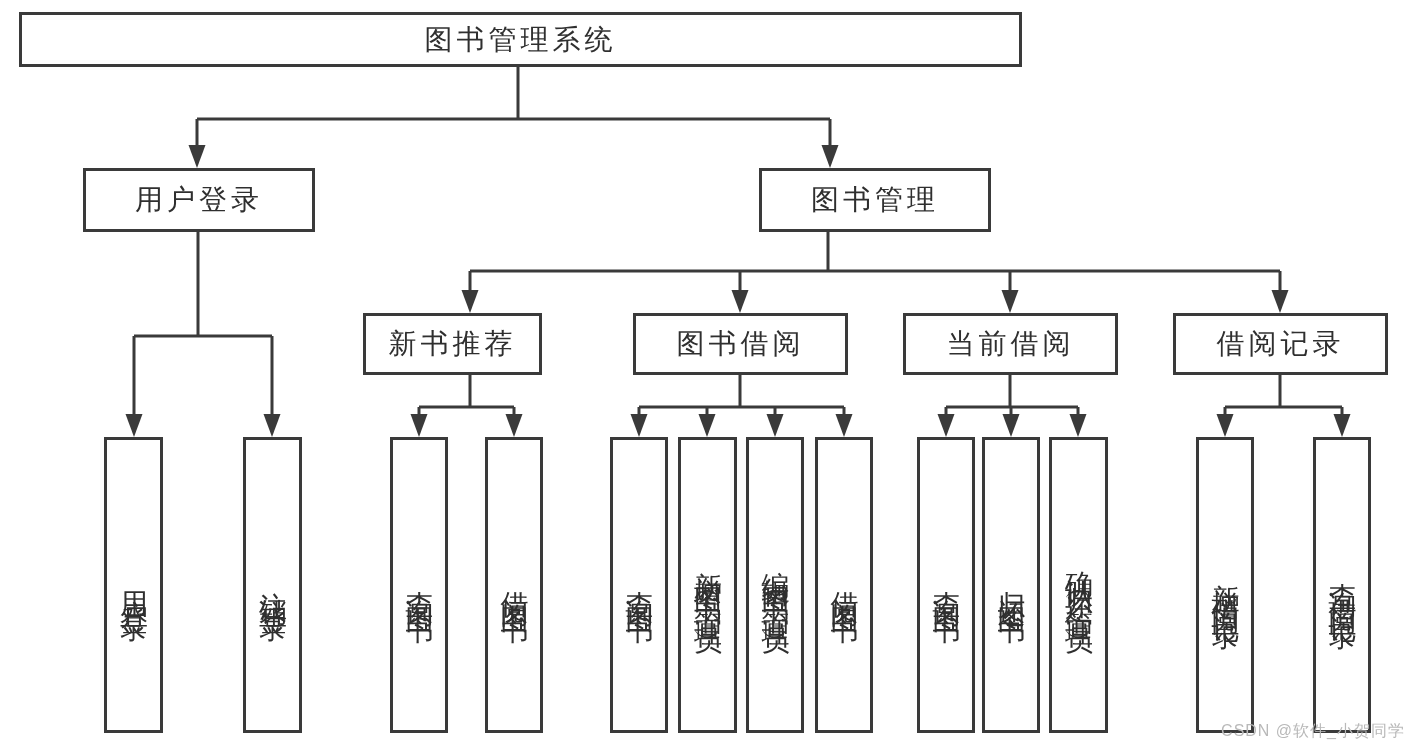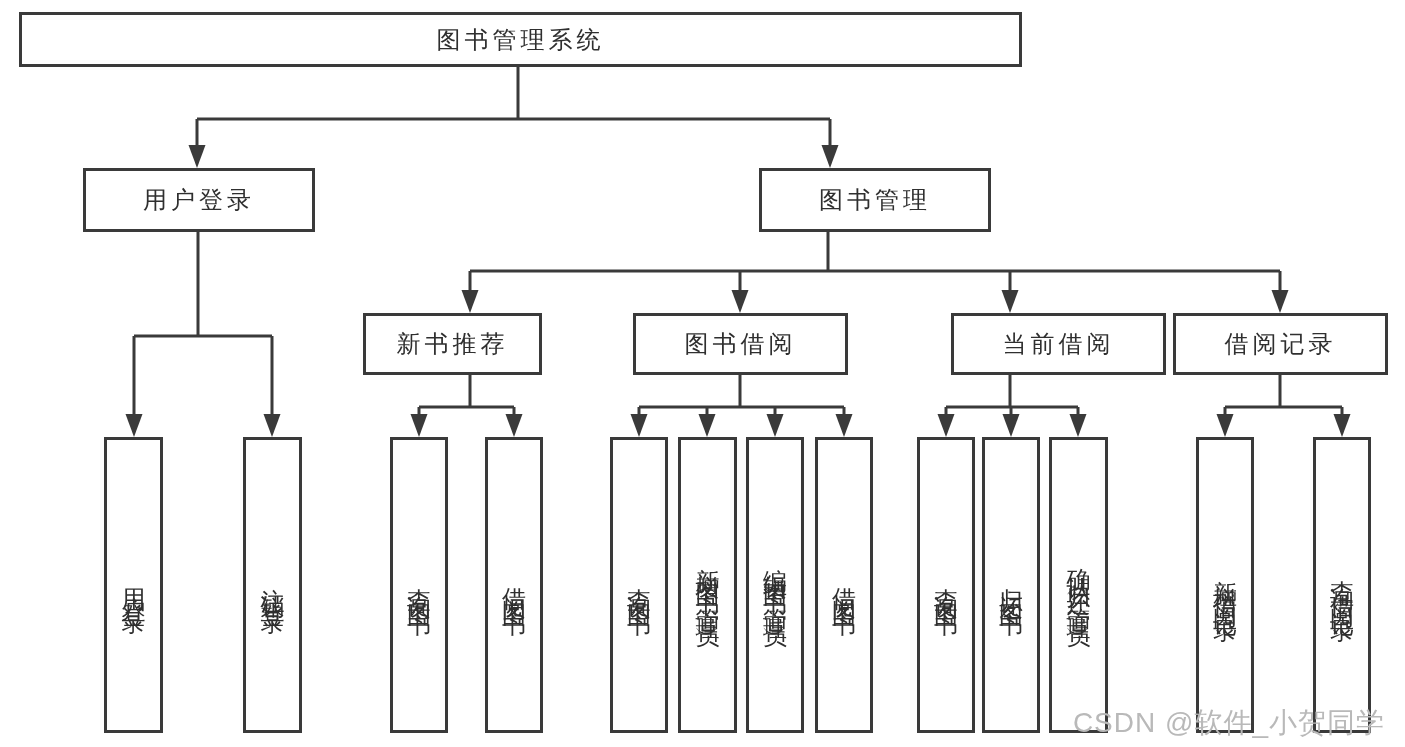--- a/index.html
+++ b/index.html
@@ -35,38 +35,38 @@
   }
   .box {
     position: absolute;
     background: var(--background);
     border: 3px solid var(--line);
     color: var(--text);
     display: flex;
     align-items: center;
     justify-content: center;
     z-index: 2;
-    font-size: 24px;
+    font-size: 28px;
   }
   .box.h {
     letter-spacing: 4px;
     white-space: nowrap;
   }
   .box.v {
     writing-mode: vertical-rl;
     letter-spacing: 8px;
     line-height: 1;
   }
   .watermark {
     position: absolute;
-    right: 20px;
+    right: 0;
     bottom: 5px;
     z-index: 5;
     color: var(--watermark);
-    font-size: 28px;
+    font-size: 16px;
     letter-spacing: 1px;
     white-space: nowrap;
   }
 </style>
 </head>
 <body>
 
 <div class="canvas">
 
   <svg class="connectors" viewBox="0 0 1405 747" xmlns="http://www.w3.org/2000/svg">
@@ -105,21 +105,21 @@
     <polygon points="1333.5,414 1350.5,414 1342,437"></polygon>
   </svg>
 
   <div class="box h" style="left:19px; top:12px; width:1003px; height:55px;">图书管理系统</div>
 
   <div class="box h" style="left:83px; top:168px; width:232px; height:64px;">用户登录</div>
   <div class="box h" style="left:712px; top:168px; width:232px; height:64px;margin-left:47px;">图书管理</div>
 
   <div class="box h" style="left:363px; top:313px; width:179px; height:62px;">新书推荐</div>
   <div class="box h" style="left:633px; top:313px; width:215px; height:62px;">图书借阅</div>
-  <div class="box h" style="left:903px; top:313px; width:215px; height:62px;margin-left:48px;">当前借阅</div>
+  <div class="box h" style="left:903px; top:313px; width:215px; height:62px;">当前借阅</div>
   <div class="box h" style="left:1173px; top:313px; width:215px; height:62px;">借阅记录</div>
 
   <div class="box v" style="left:104px; top:437px; width:59px; height:296px;">用户登录</div>
   <div class="box v" style="left:243px; top:437px; width:59px; height:296px;">注销登录</div>
 
   <div class="box v" style="left:390px; top:437px; width:58px; height:296px;">查询图书</div>
   <div class="box v" style="left:485px; top:437px; width:58px; height:296px;">借阅图书</div>
 
   <div class="box v" style="left:610px; top:437px; width:58px; height:296px;">查询图书</div>
   <div class="box v" style="left:678px; top:437px; width:59px; height:296px;">新增图书（管理员）</div>

